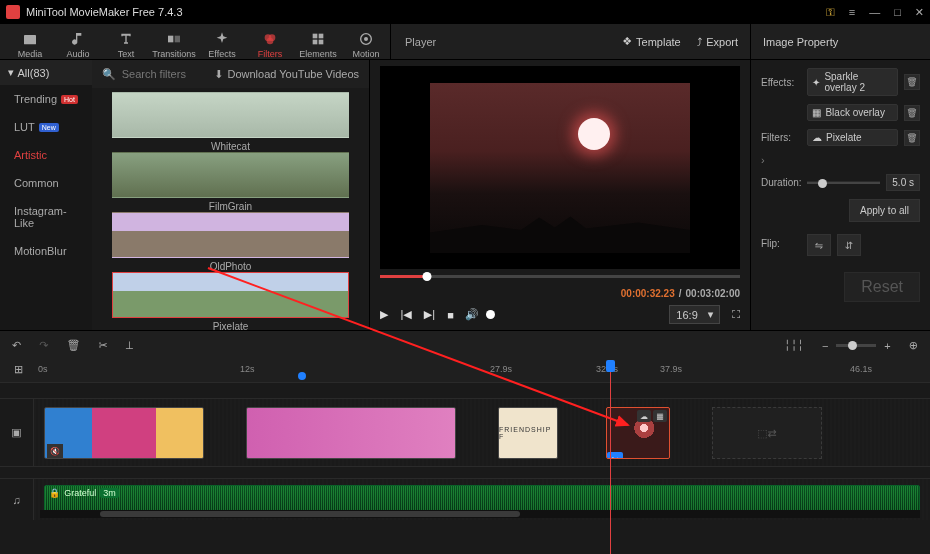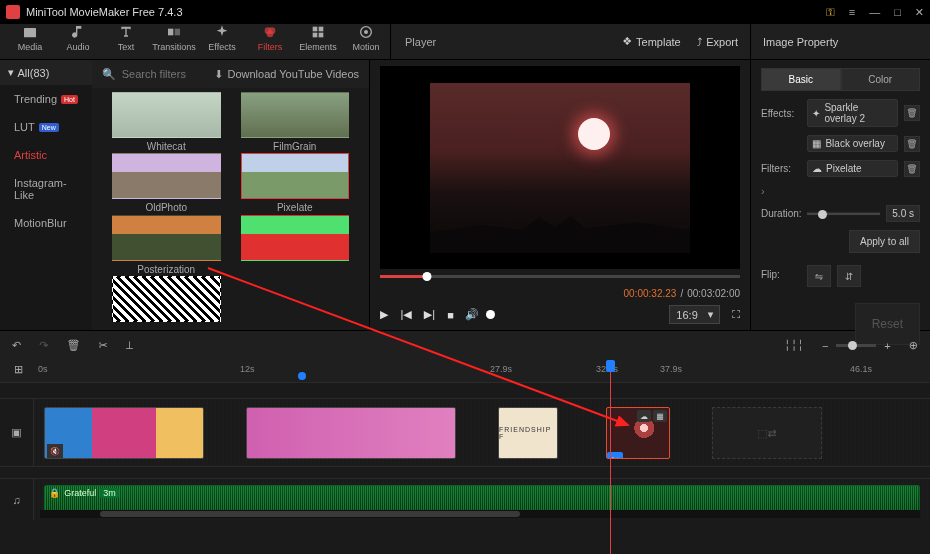--- a/index.html
+++ b/index.html
@@ -6,21 +6,21 @@
 body { background: #1a1a1a; color: #ccc; width: 930px; height: 554px; overflow: hidden; font-size: 11px; position: relative; }
 .titlebar { height: 24px; background: #000; display: flex; align-items: center; padding: 0 6px; }
 .titlebar .logo { width: 14px; height: 14px; background: #e04040; border-radius: 2px; margin-right: 6px; }
 .titlebar .title { color: #ddd; font-size: 11px; flex: 1; }
 .titlebar .tb-right { display: flex; gap: 14px; align-items: center; color: #aaa; }
 .tb-right span, .tb-right svg { cursor: pointer; }
 .key-icon { color: #f5c542; }
 
 .topbar { height: 36px; background: #1f1f1f; display: flex; border-bottom: 1px solid #000; }
 .topnav { display: flex; padding-left: 6px; }
-.topnav .item { width: 48px; display: flex; flex-direction: column; align-items: center; justify-content: flex-start; gap: 2px; color: #aaa; cursor: pointer; font-size: 9px; }
+.topnav .item { width: 48px; display: flex; flex-direction: column; align-items: center; justify-content: flex-end; gap: 2px; color: #aaa; cursor: pointer; font-size: 9px; }
 .topnav .item.active { color: #e04040; }
 .topnav .item svg { width: 16px; height: 16px; }
 
 .player-head { flex: 1; display: flex; align-items: center; justify-content: space-between; padding: 0 12px 0 14px; border-left: 1px solid #000; }
 .player-head .lbl { color: #aaa; }
 .player-head .right { display: flex; gap: 16px; color: #ccc; }
 .player-head .right .btn { display: flex; align-items: center; gap: 4px; cursor: pointer; }
 
 .props-head { width: 180px; display: flex; align-items: center; padding-left: 12px; border-left: 1px solid #000; color: #ccc; }
 
@@ -31,37 +31,37 @@
 .cat-item { padding: 8px 14px; color: #aaa; cursor: pointer; display: flex; align-items: center; gap: 4px; }
 .cat-item.active { color: #e04040; }
 .badge { font-size: 7px; padding: 1px 3px; border-radius: 2px; }
 .badge.hot { background: #d03030; color: #fff; }
 .badge.new { background: #3060d0; color: #fff; }
 
 .filter-panel { flex: 1; display: flex; flex-direction: column; }
 .filter-top { height: 28px; display: flex; align-items: center; padding: 0 10px; justify-content: space-between; background: #1f1f1f; }
 .search { display: flex; align-items: center; gap: 6px; color: #777; }
 .dyt { display: flex; align-items: center; gap: 4px; color: #aaa; cursor: pointer; }
-.thumbs { flex: 1; overflow: hidden; padding: 4px 20px; display: grid; grid-template-columns: 1fr 1fr; gap: 0 20px; }
+.thumbs { flex: 1; overflow: hidden; padding: 4px 20px; display: grid; grid-template-columns: 1fr; gap: 0 20px; }
 .thumb { text-align: center; }
 .thumb-img { width: 100%; height: 46px; background: #444; background-size: cover; background-position: center; border: 1px solid transparent; cursor: pointer; }
 .thumb-img.sel { border: 1px solid #e04040; }
 .thumb .cap { margin-top: 3px; color: #aaa; font-size: 10px; }
 
 .center { flex: 1; background: #1a1a1a; display: flex; flex-direction: column; padding: 6px 10px; }
 .preview { flex: 1; background: #000; display: flex; align-items: center; justify-content: center; position: relative; }
 .preview-inner { width: 260px; height: 170px; background: linear-gradient(#5a2a2a 0%, #4a2020 40%, #1a1010 65%, #0a0808 100%); position: relative; overflow: hidden; }
 .sun { position: absolute; top: 35px; right: 80px; width: 32px; height: 32px; background: #fff0f0; border-radius: 50%; box-shadow: 0 0 14px 6px #aa4040; }
 .silhouette { position: absolute; bottom: 0; left: 0; right: 0; height: 50px; background: #0a0808; clip-path: polygon(0 60%, 20% 45%, 35% 55%, 42% 30%, 48% 50%, 54% 28%, 60% 52%, 80% 40%, 100% 55%, 100% 100%, 0 100%); }
 
 .progress { height: 3px; background: #444; position: relative; margin-top: 6px; }
 .progress .fill { position: absolute; left: 0; top: 0; bottom: 0; width: 13%; background: #e04040; }
 .progress .knob { position: absolute; left: 13%; top: -3px; width: 9px; height: 9px; border-radius: 50%; background: #fff; transform: translateX(-50%); }
 
-.timebar { display: flex; justify-content: flex-end; gap: 4px; margin-top: 10px; font-size: 10px; }
+.timebar { display: flex; justify-content: flex-end; gap: 4px; margin-top: 10px; font-size: 10px; font-weight: bold; }
 .timebar .cur { color: #e07030; }
 .timebar .sep, .timebar .tot { color: #aaa; }
 
 .controls { display: flex; align-items: center; gap: 12px; margin-top: 6px; }
 .controls .grp { display: flex; gap: 12px; align-items: center; color: #ddd; }
 .controls svg, .controls .glyph { cursor: pointer; }
 .vol-track { flex: 1; height: 3px; background: #444; position: relative; max-width: 70px; }
 .vol-track .fill { position: absolute; left: 0; top: 0; bottom: 0; width: 100%; background: #ccc; }
 .vol-track .knob { position: absolute; right: -4px; top: -3px; width: 9px; height: 9px; border-radius: 50%; background: #fff; }
 .controls .spacer { flex: 1; }
@@ -75,21 +75,21 @@
 .prop-row .lbl { width: 40px; color: #aaa; }
 .chip { flex: 1; background: #2a2a2a; border: 1px solid #333; border-radius: 2px; padding: 2px 4px; display: flex; align-items: center; gap: 4px; cursor: pointer; }
 .trash { width: 16px; height: 16px; background: #2a2a2a; border: 1px solid #333; display: flex; align-items: center; justify-content: center; cursor: pointer; color: #aaa; font-size: 9px; }
 .slider-row { display: flex; align-items: center; gap: 6px; }
 .slider-row .track { flex: 1; height: 3px; background: #444; position: relative; }
 .slider-row .knob { position: absolute; left: 15%; top: -3px; width: 9px; height: 9px; border-radius: 50%; background: #ccc; }
 .dur-val { background: #2a2a2a; border: 1px solid #333; padding: 2px 5px; color: #ccc; font-size: 10px; }
 .apply-btn { align-self: flex-end; background: #2a2a2a; border: 1px solid #333; color: #ccc; padding: 5px 10px; cursor: pointer; font-size: 10px; }
 .flip-row { display: flex; gap: 6px; margin-top: 4px; }
 .flip-btn { width: 24px; height: 22px; background: #2a2a2a; border: 1px solid #333; display: flex; align-items: center; justify-content: center; cursor: pointer; color: #aaa; }
-.reset-btn { align-self: flex-end; background: #222; border: 1px solid #2a2a2a; color: #555; padding: 13px 16px; font-size: 12px; margin-top: 8px; margin-left: 37px; }
+.reset-btn { align-self: flex-end; background: #222; border: 1px solid #2a2a2a; color: #555; padding: 5px 16px; font-size: 16px; margin-top: 8px; margin-left: 37px; }
 
 .toolbar2 { height: 30px; background: #1f1f1f; display: flex; align-items: center; padding: 0 12px; gap: 18px; border-top: 1px solid #000; }
 .toolbar2 .grow { flex: 1; }
 .toolbar2 svg, .toolbar2 .ic { color: #aaa; cursor: pointer; }
 .zoom-ctrl { display: flex; align-items: center; gap: 8px; color: #aaa; }
 .zoom-track { width: 40px; height: 3px; background: #444; position: relative; }
 .zoom-track .knob { position: absolute; left: 30%; top: -3px; width: 9px; height: 9px; border-radius: 50%; background: #ccc; }
 
 .timeline { background: #1a1a1a; height: 194px; position: relative; }
 .ruler { height: 22px; display: flex; position: relative; padding-left: 34px; background: #1f1f1f; }
@@ -217,20 +217,23 @@
           <span class="badge hot">Hot</span>
         </div>
       <div class="cat-item">
           <span>LUT</span>
           <span class="badge new">New</span>
         </div>
       <div class="cat-item active">
           <span>Artistic</span>
         </div>
       <div class="cat-item">
+          <span>Common</span>
+        </div>
+      <div class="cat-item">
           <span>Instagram-Like</span>
         </div>
       <div class="cat-item">
           <span>MotionBlur</span>
         </div>
     </div>
     <div class="filter-panel">
       <div class="filter-top">
         <div class="search">
             <span>🔍</span>
@@ -305,24 +308,20 @@
       <div class="spacer"></div>
       <div class="aspect-sel">
           <span>16:9</span>
           <span>▾</span>
         </div>
       <span class="glyph">⛶</span>
     </div>
   </div>
 
   <div class="right-panel">
-    <div class="tabs2">
-      <div class="t active">Basic</div>
-      <div class="t">Color</div>
-    </div>
     <div class="prop-row">
       <span class="lbl">Effects:</span>
       <div class="chip">
           <span>✦</span>
           <span>Sparkle overlay 2</span>
         </div>
       <div class="trash">🗑</div>
     </div>
     <div class="prop-row">
       <span class="lbl"></span>

